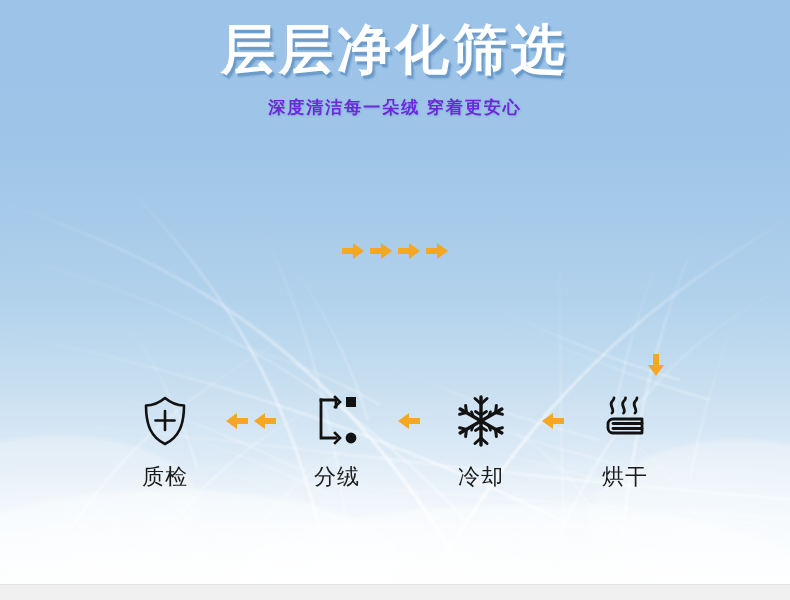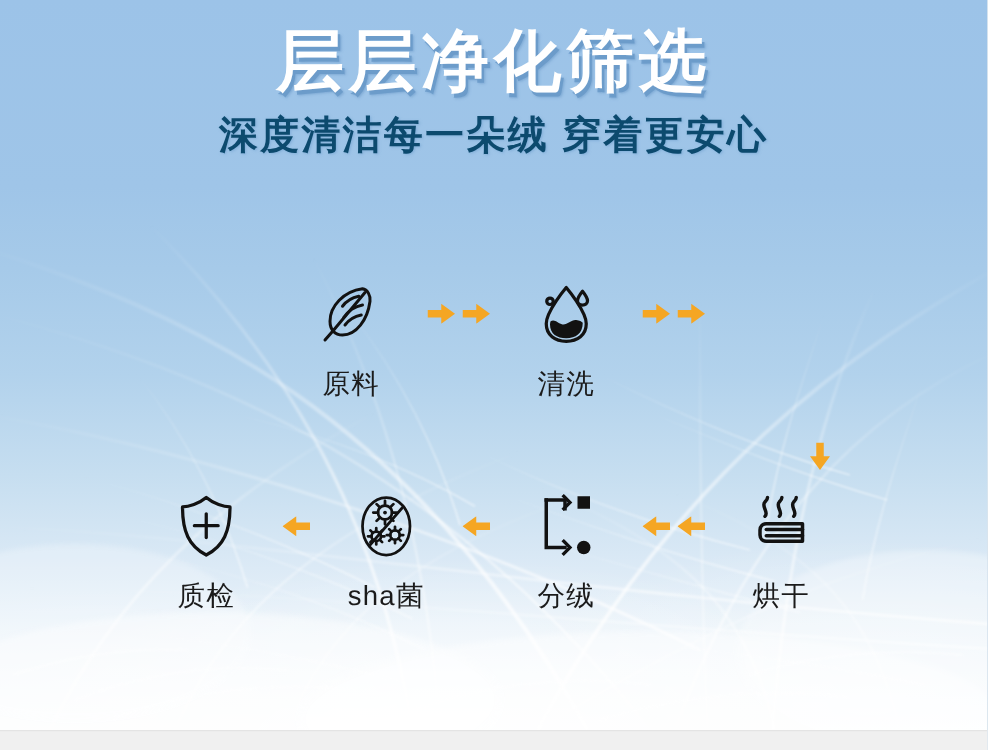--- a/index.html
+++ b/index.html
@@ -78,24 +78,24 @@
     font-weight: 700;
     color: #ffffff;
     letter-spacing: 4px;
     text-shadow:
        2px 3px 0 rgba(104,153,200,.85),
        3px 4px 2px rgba(92,140,190,.45);
     white-space: nowrap;
   }
   .subheadline {
     margin-top: 12px;
-    font-size: 31px;
+    font-size: 17px;
     line-height: 32px;
     font-weight: 600;
-    color: #0c4a6e;
+    color: #6d28d9;
     letter-spacing: 2px;
     text-shadow: 1px 1px 2px rgba(110,158,205,.55);
     white-space: nowrap;
   }
 
   
   .flow {
     position: absolute;
     left: 0; right: 0;
     z-index: 4;
@@ -252,58 +252,34 @@
       </svg>
     </div>
 
     <div class="headline-wrap">
       <div class="headline">层层净化筛选</div>
       <div class="subheadline">深度清洁每一朵绒 穿着更安心</div>
     </div>
 
     <div class="flow flow-row-1">
 
-      <div class="step">
-        <div class="step-icon">
-          <svg width="56" height="56" viewBox="0 0 56 56" fill="none" stroke="#121212" stroke-width="2.4" stroke-linecap="round" stroke-linejoin="round">
-            <path d="M37 8 C 22 10, 11 22, 11 34 C 11 41, 15 45, 21 45 C 32 45, 41 33, 43 18 C 43.6 13.5, 41 8.5, 37 8 Z"></path>
-            <path d="M39 11 L 14 41"></path>
-            <path d="M14 41 L 7 49"></path>
-            <path d="M34 14 C 29 15, 24 18, 21 22"></path>
-            <path d="M37 21 C 31 22, 25 26, 22 31"></path>
-            <path d="M36 29 C 31 30, 26 33, 23 37"></path>
-          </svg>
-        </div>
-        <div class="step-label">原料</div>
-      </div>
 
       <div class="connector">
         <svg width="22" height="16" viewBox="0 0 22 16">
           <path d="M0 5 H11 V0 L22 8 L11 16 V11 H0 Z" fill="#f5a623"></path>
         </svg>
       </div>
 
 
       <div class="connector">
         <svg width="22" height="16" viewBox="0 0 22 16">
           <path d="M0 5 H11 V0 L22 8 L11 16 V11 H0 Z" fill="#f5a623"></path>
         </svg>
       </div>
 
-      <div class="step">
-        <div class="step-icon">
-          <svg width="56" height="56" viewBox="0 0 56 56" fill="none" stroke="#121212" stroke-width="2.6" stroke-linecap="round" stroke-linejoin="round">
-            <path d="M28 7 C 28 7, 12 26, 12 36 C 12 45, 19 50, 28 50 C 37 50, 44 45, 44 36 C 44 26, 28 7, 28 7 Z"></path>
-            <path d="M15.5 34 C 19 32, 21.5 36, 25 36.5 C 29 37, 32 32.5, 36 33 C 38.5 33.3, 40.5 34.3, 41.2 35.2 C 41.2 44, 35.5 47.5, 28 47.5 C 20.5 47.5, 15 44, 15 36.5 C 15 35.6, 15.2 34.7, 15.5 34 Z" fill="#121212" stroke="none"></path>
-            <path d="M41 10 C 41 10, 37 15, 37 17.5 C 37 19.8, 38.8 21, 41 21 C 43.2 21, 45 19.8, 45 17.5 C 45 15, 41 10, 41 10 Z"></path>
-            <circle cx="15" cy="18" r="2.6"></circle>
-          </svg>
-        </div>
-        <div class="step-label">清洗</div>
-      </div>
 
       <div class="connector">
         <svg width="22" height="16" viewBox="0 0 22 16">
           <path d="M0 5 H11 V0 L22 8 L11 16 V11 H0 Z" fill="#f5a623"></path>
         </svg>
       </div>
 
 
       <div class="connector">
         <svg width="22" height="16" viewBox="0 0 22 16">
@@ -331,39 +307,20 @@
         </div>
         <div class="step-label">质检</div>
       </div>
 
       <div class="connector">
         <svg width="22" height="16" viewBox="0 0 22 16">
           <path d="M22 5 H11 V0 L0 8 L11 16 V11 H22 Z" fill="#f5a623"></path>
         </svg>
       </div>
 
-      <div class="step">
-        <div class="step-icon">
-          <svg width="56" height="56" viewBox="0 0 56 56" fill="none" stroke="#121212" stroke-width="2.2" stroke-linecap="round" stroke-linejoin="round">
-            <ellipse cx="28" cy="28" rx="19" ry="23"></ellipse>
-            <path d="M15 43 L 41 13"></path>
-
-            <circle cx="27" cy="17" r="5.6"></circle>
-            <path d="M27 11.4 V 7.6 M27 22.6 V 26.4 M21.4 17 H 17.6 M32.6 17 H 36.4 M23 13 L 20.3 10.3 M31 21 L 33.7 23.7 M31 13 L 33.7 10.3 M23 21 L 20.3 23.7"></path>
-            <circle cx="27" cy="17" r="1.5" fill="#121212" stroke="none"></circle>
-
-            <circle cx="20" cy="36" r="3.8"></circle>
-            <path d="M20 32.2 V 29.4 M20 39.8 V 42.6 M16.2 36 H 13.4 M23.8 36 H 26.6 M17.3 33.3 L 15.3 31.3 M22.7 38.7 L 24.7 40.7 M22.7 33.3 L 24.7 31.3 M17.3 38.7 L 15.3 40.7"></path>
-
-            <circle cx="35" cy="35" r="3.8"></circle>
-            <path d="M35 31.2 V 28.4 M35 38.8 V 41.6 M31.2 35 H 28.4 M38.8 35 H 41.6 M32.3 32.3 L 30.3 30.3 M37.7 37.7 L 39.7 39.7 M37.7 32.3 L 39.7 30.3 M32.3 37.7 L 30.3 39.7"></path>
-          </svg>
-        </div>
-        <div class="step-label">sha菌</div>
-      </div>
 
       <div class="connector">
         <svg width="22" height="16" viewBox="0 0 22 16">
           <path d="M22 5 H11 V0 L0 8 L11 16 V11 H22 Z" fill="#f5a623"></path>
         </svg>
       </div>
 
       <div class="step">
         <div class="step-icon">
           <svg width="56" height="56" viewBox="0 0 56 56" fill="none" stroke="#121212" stroke-width="2.8" stroke-linecap="square" stroke-linejoin="miter">
@@ -377,20 +334,42 @@
         </div>
         <div class="step-label">分绒</div>
       </div>
 
       <div class="connector">
         <svg width="22" height="16" viewBox="0 0 22 16">
           <path d="M22 5 H11 V0 L0 8 L11 16 V11 H22 Z" fill="#f5a623"></path>
         </svg>
       </div>
 
+      <div class="step">
+        <div class="step-icon">
+          <svg width="56" height="56" viewBox="0 0 56 56" fill="none" stroke="#121212" stroke-width="3.4" stroke-linecap="round" stroke-linejoin="round">
+            <path d="M28 4 V 52"></path>
+            <path d="M7.2 16 L 48.8 40"></path>
+            <path d="M7.2 40 L 48.8 16"></path>
+
+            <path d="M28 11 L 22 5.5 M28 11 L 34 5.5" stroke-width="3"></path>
+            <path d="M28 45 L 22 50.5 M28 45 L 34 50.5" stroke-width="3"></path>
+            <path d="M28 22 L 22.5 18.5 M28 22 L 33.5 18.5" stroke-width="2.8"></path>
+            <path d="M28 34 L 22.5 37.5 M28 34 L 33.5 37.5" stroke-width="2.8"></path>
+
+            <path d="M13.5 19.6 L 12.6 12.5 M13.5 19.6 L 6.6 21.3" stroke-width="3"></path>
+            <path d="M42.5 36.4 L 43.4 43.5 M42.5 36.4 L 49.4 34.7" stroke-width="3"></path>
+            <path d="M13.5 36.4 L 6.6 34.7 M13.5 36.4 L 12.6 43.5" stroke-width="3"></path>
+            <path d="M42.5 19.6 L 49.4 21.3 M42.5 19.6 L 43.4 12.5" stroke-width="3"></path>
+            <path d="M20.5 23.6 L 18.5 18.8 M20.5 32.4 L 18.5 37.2" stroke-width="2.6"></path>
+            <path d="M35.5 23.6 L 37.5 18.8 M35.5 32.4 L 37.5 37.2" stroke-width="2.6"></path>
+          </svg>
+        </div>
+        <div class="step-label">冷却</div>
+      </div>
 
       <div class="connector">
         <svg width="22" height="16" viewBox="0 0 22 16">
           <path d="M22 5 H11 V0 L0 8 L11 16 V11 H22 Z" fill="#f5a623"></path>
         </svg>
       </div>
 
       <div class="step">
         <div class="step-icon">
           <svg width="56" height="56" viewBox="0 0 56 56" fill="none" stroke="#121212" stroke-width="2.8" stroke-linecap="round" stroke-linejoin="round">

